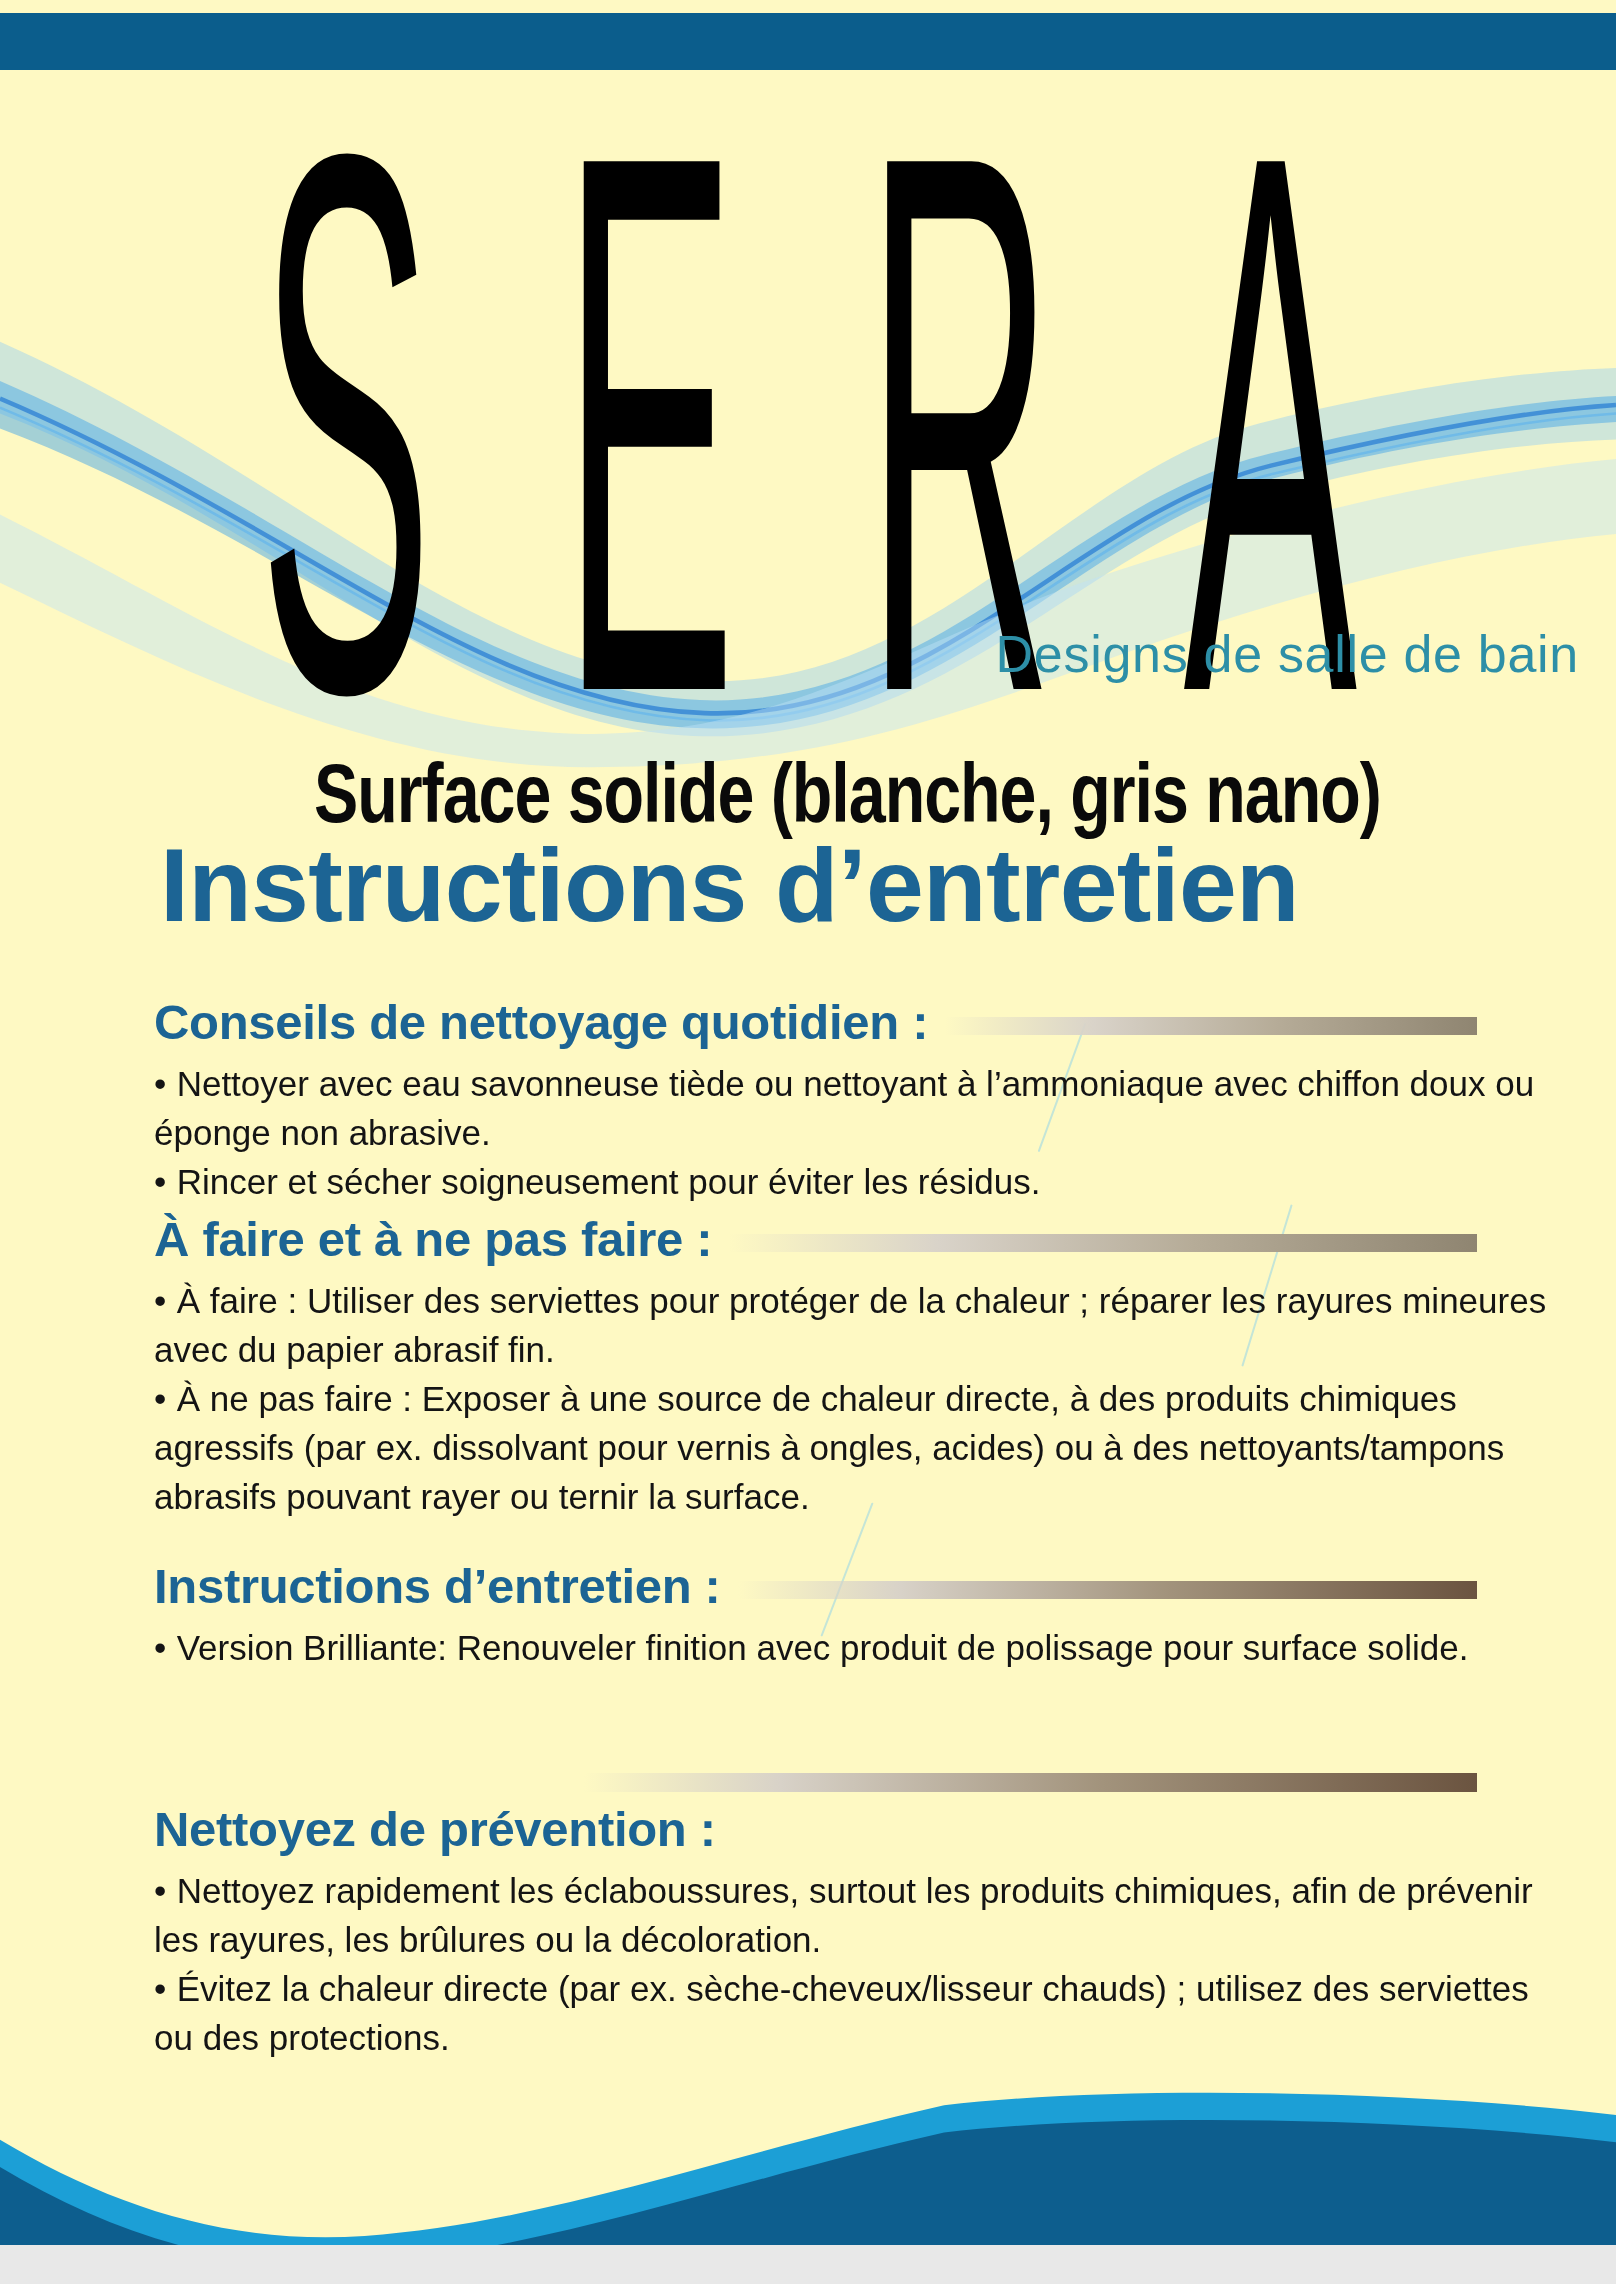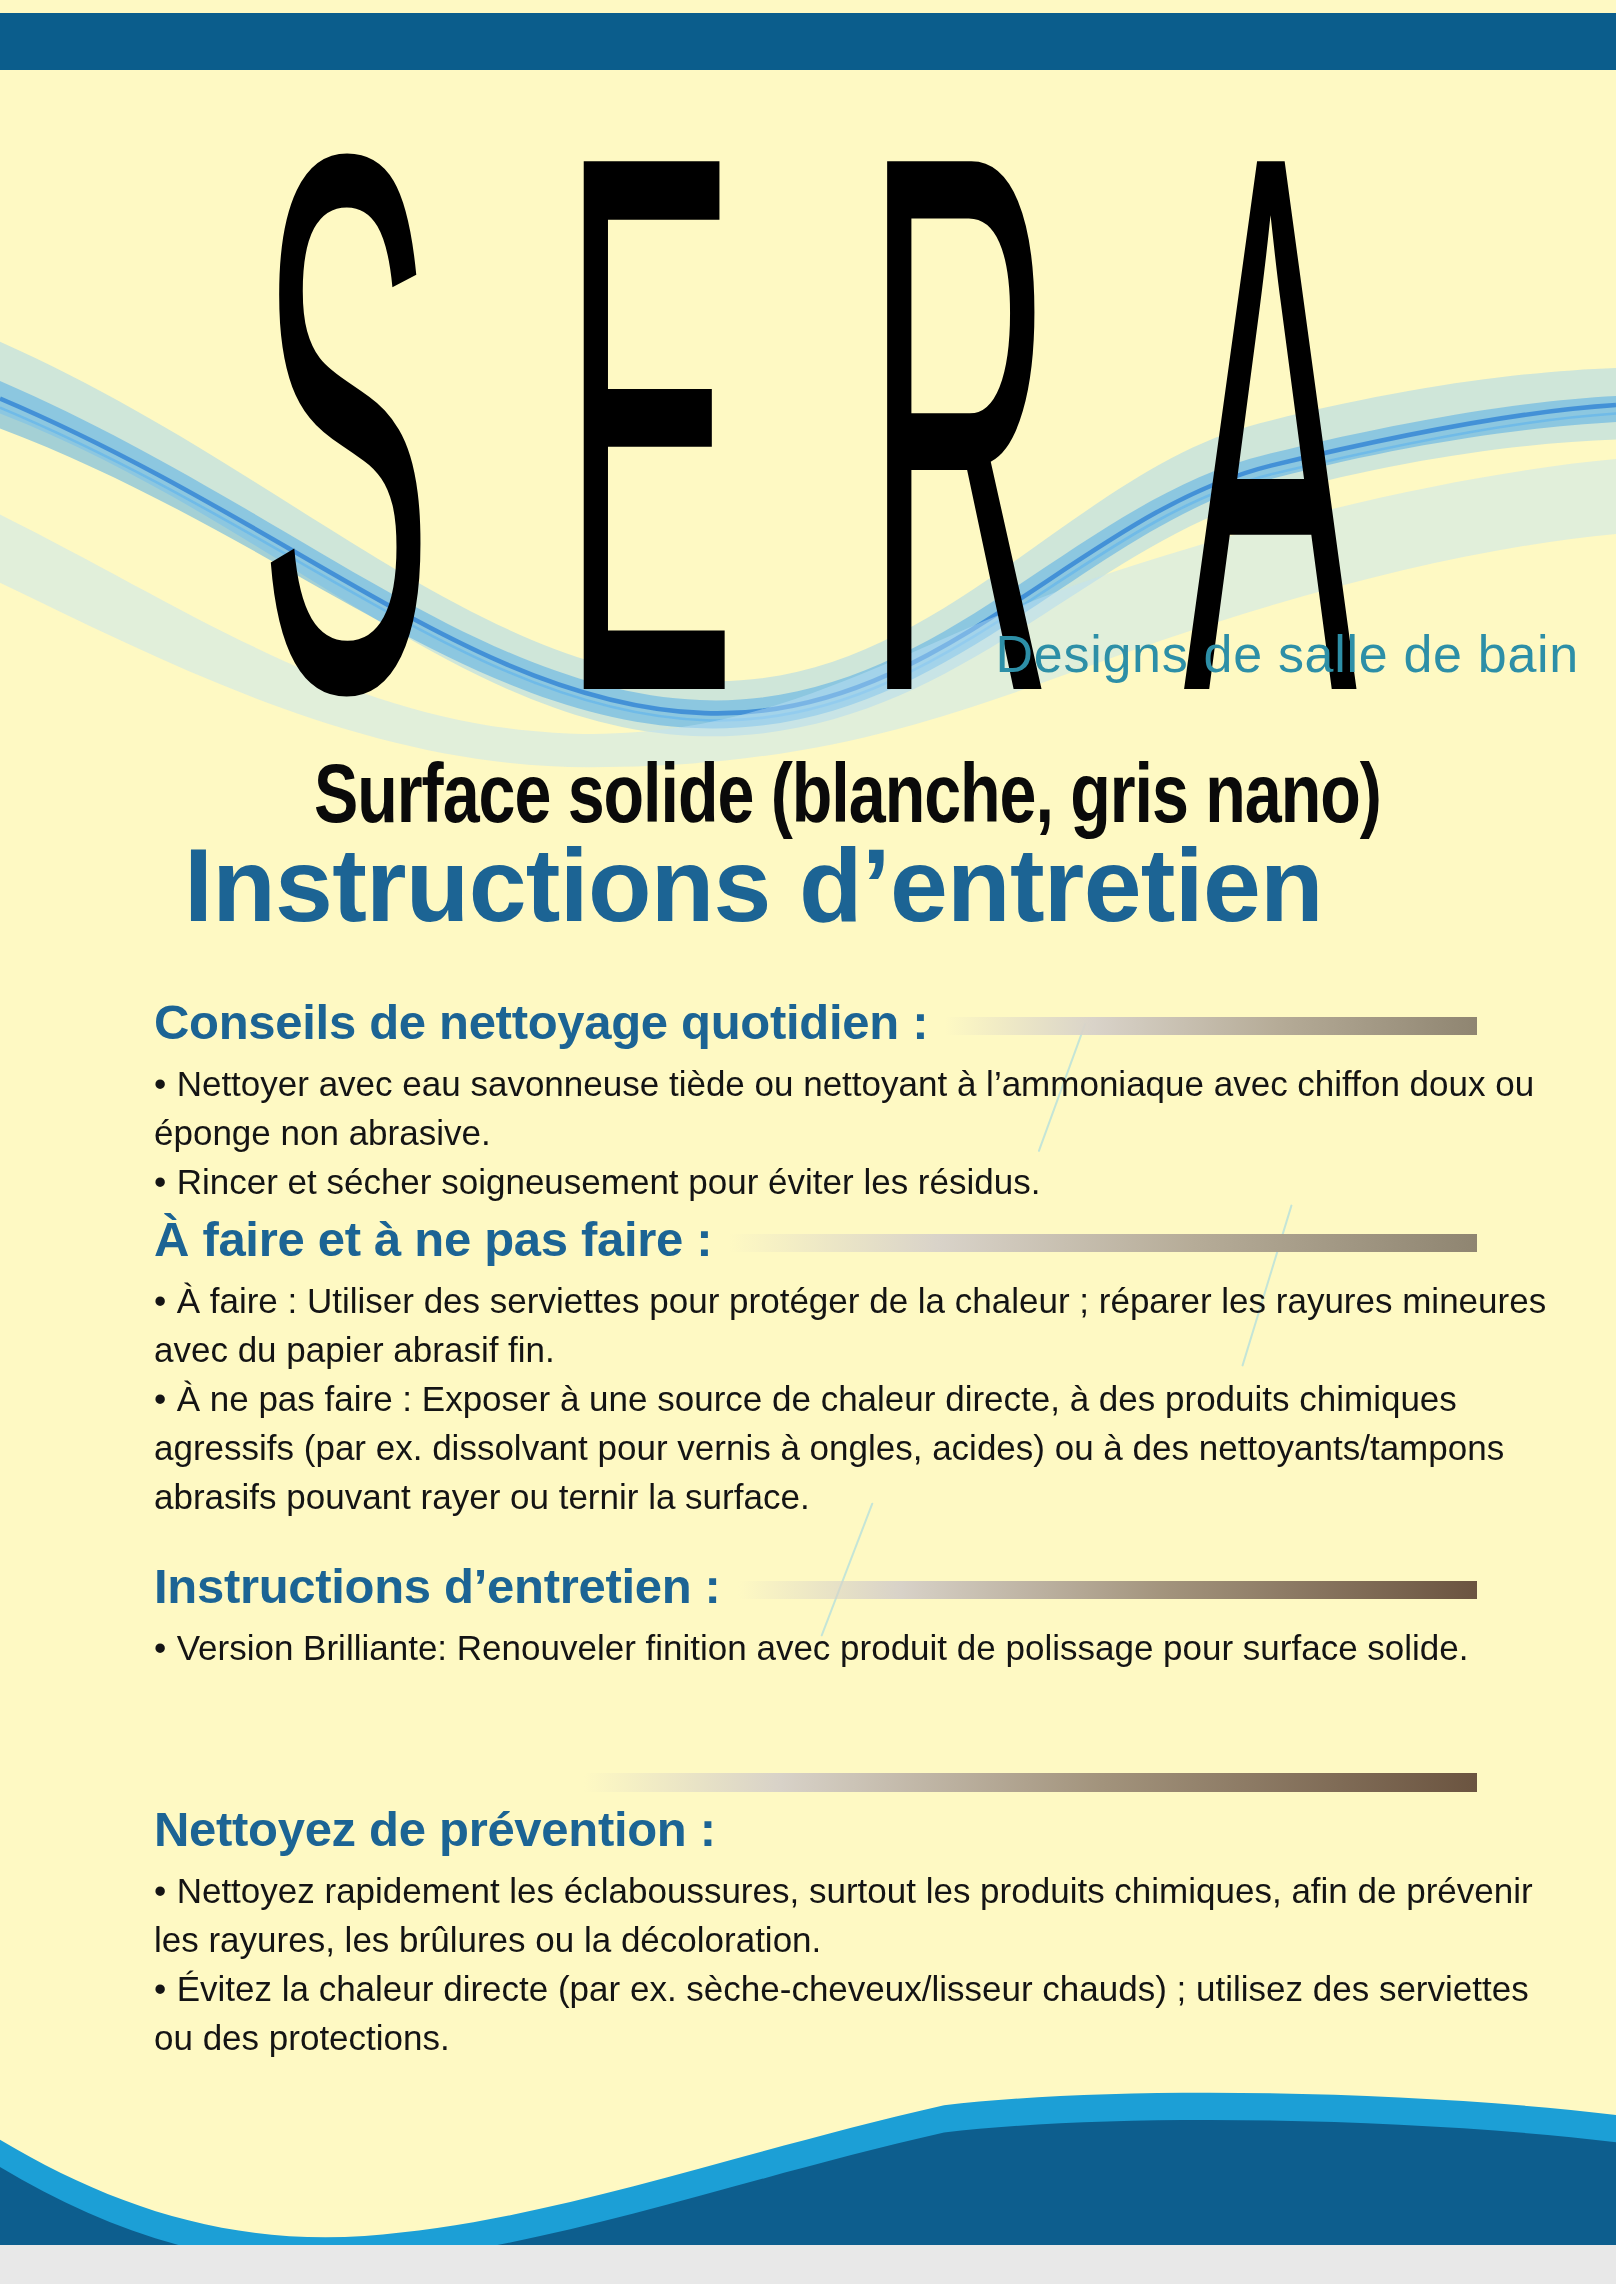--- a/index.html
+++ b/index.html
@@ -28,21 +28,21 @@
   }
   .subtitle{position:absolute; top:706px; left:314px; width:1172px;margin-top:40px;}
   .subtitle-inner{
     display:inline-block; font-size:83px; font-weight:bold; color:#0a0a0a;
     letter-spacing:-1.3px; white-space:nowrap;
     transform:scaleX(0.80); transform-origin:left center;
   }
   .title{
     position:absolute; top:826px; left:160px;
     font-size:104px; font-weight:800; color:var(--heading-blue,#1C6494);
-    letter-spacing:-0.7px; white-space:nowrap;margin-left:24px;
+    letter-spacing:-0.7px; white-space:nowrap;
   }
   
   .sec{position:absolute; left:154px; width:1413px; color:var(--body-text,#141414);}
   .sec-head{display:flex; align-items:center; gap:17px; padding-right:90px;}
   .sec-head h2, .sec h2{
     font-size:49px; font-weight:800; color:var(--heading-blue,#1C6494);
     margin:0; white-space:nowrap; letter-spacing:-0.3px; line-height:1.12;
   }
   .grad-bar{height:18px; flex:1; margin-top:6.5px;}
   .bar-light{background:linear-gradient(90deg, rgba(255,255,255,0) 0%, #d9d3c9 28%, #b6ac98 62%, var(--rule-taupe,#8F8571) 100%);}

